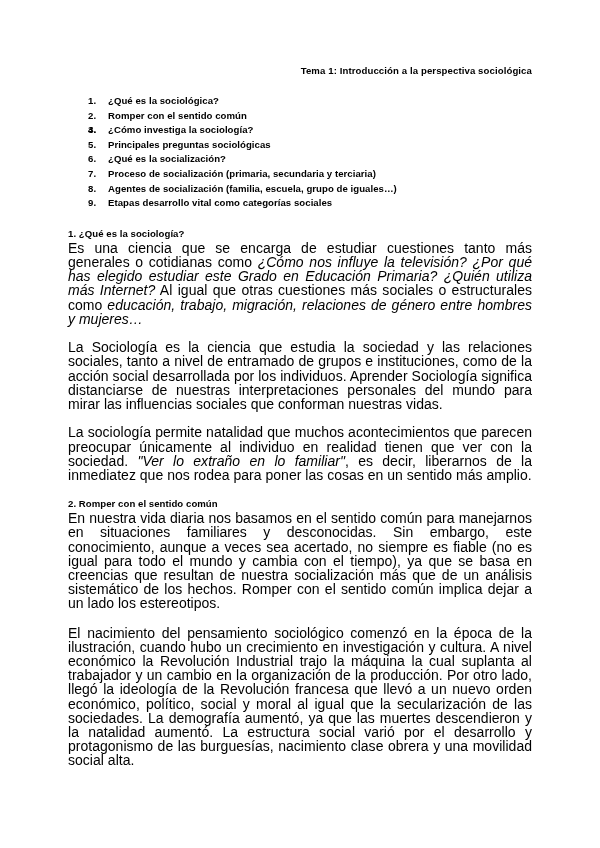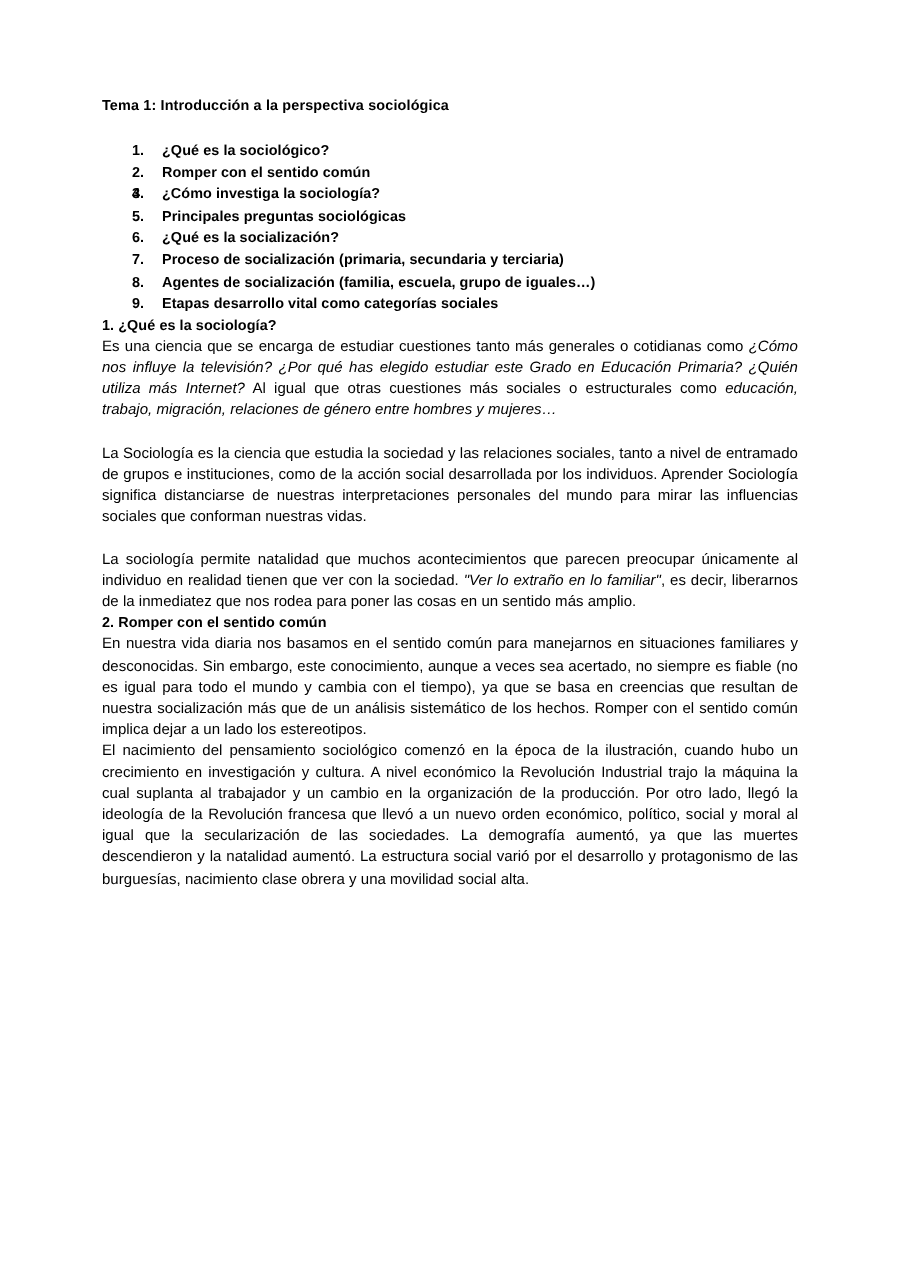--- a/index.html
+++ b/index.html
@@ -25,21 +25,21 @@
   }
   .content {
     position: absolute;
     left: 68px;
     top: 64px;
     width: 464px;
   }
   .doc-title {
     font-size: 9.6px;
     font-weight: bold;
-    text-align: left;
+    text-align: right;
     line-height: 13px;
     letter-spacing: 0.1px;
     margin: 0 0 0 0;
   }
   .toc {
     list-style: none;
     margin: 17px 0 0 0;
     padding: 0;
   }
   .toc li {
@@ -51,33 +51,34 @@
     letter-spacing: 0.05px;
     white-space: nowrap;
   }
   .toc li .num {
     position: absolute;
     left: 20px;
     top: 0;
     font-weight: bold;
   }
   .section {
+    margin-top: 15px;
   }
   .section.first {
-    margin-top: 0;
+    margin-top: 16px;
   }
   h2.heading {
     font-size: 9.6px;
     font-weight: bold;
     line-height: 14px;
     margin: 0 0 0 0;
     letter-spacing: 0.05px;
   }
   p.body-par {
-    font-size: 10px;
+    font-size: 14px;
     line-height: 14.2px;
     margin: 0;
     text-align: justify;
     letter-spacing: 0.02px;
     -ms-hyphens: none;
     hyphens: none;
   }
   p.body-par + p.body-par {
     margin-top: 14.2px;
   }
@@ -87,21 +88,21 @@
 </style>
 </head>
 <body>
 
 <div class="page">
   <div class="content">
 
     <div class="doc-title">Tema 1: Introducción a la perspectiva sociológica</div>
 
     <ol class="toc" id="toc-list">
-        <li><span class="num">1.</span><span>¿Qué es la sociológico?</span></li>
+        <li><span class="num">1.</span><span>¿Qué es la sociológica?</span></li>
         <li><span class="num">2.</span><span>Romper con el sentido común</span></li>
         <li><span class="num">3.</span></li>
         <li><span class="num">4.</span><span>¿Cómo investiga la sociología?</span></li>
         <li><span class="num">5.</span><span>Principales preguntas sociológicas</span></li>
         <li><span class="num">6.</span><span>¿Qué es la socialización?</span></li>
         <li><span class="num">7.</span><span>Proceso de socialización (primaria, secundaria y terciaria)</span></li>
         <li><span class="num">8.</span><span>Agentes de socialización (familia, escuela, grupo de iguales…)</span></li>
         <li><span class="num">9.</span><span>Etapas desarrollo vital como categorías sociales</span></li>
       </ol>
 

